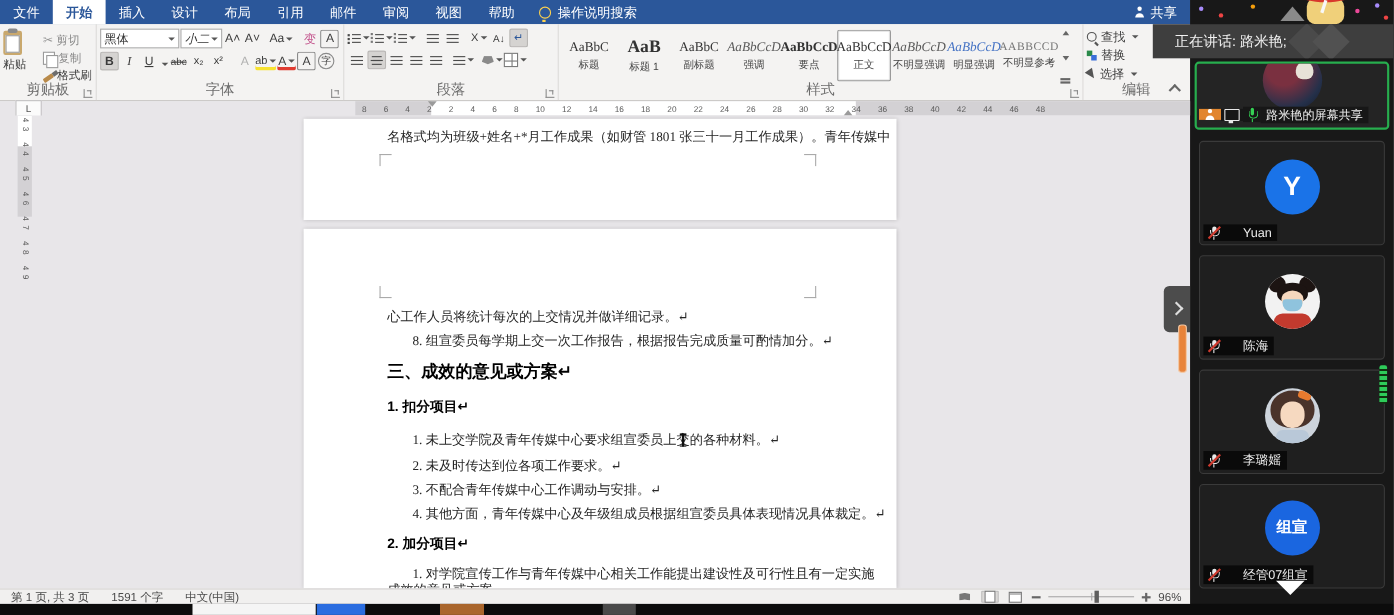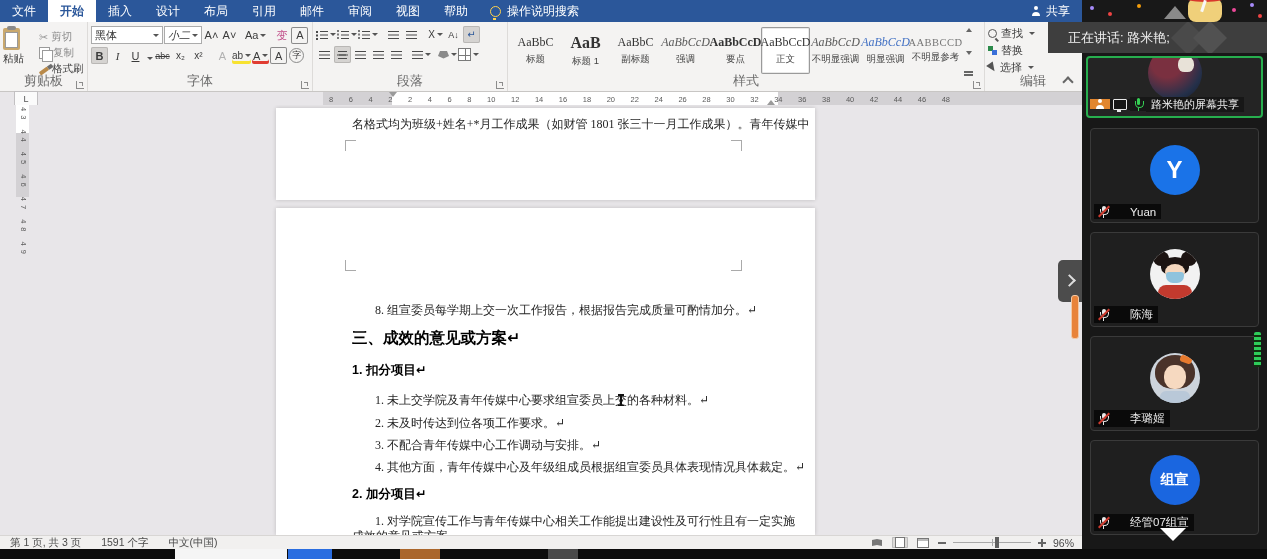--- a/index.html
+++ b/index.html
@@ -458,20 +458,21 @@
 
     <div class="page p1">
       <p class="dline" style="left:76px;top:8px;">名格式均为班级+姓名+*月工作成果（如财管 1801 张三十一月工作成果）。青年传媒中</p>
       <span class="cmark cm-bl" style="left:69px;top:32px;"></span>
       <span class="cmark cm-br" style="left:455px;top:32px;"></span>
     </div>
 
     <div class="page p2">
       <span class="cmark cm-tl" style="left:69px;top:52px;"></span>
       <span class="cmark cm-tr" style="left:455px;top:52px;"></span>
+      <p class="dline" style="left:76px;top:72px;">心工作人员将统计每次的上交情况并做详细记录。↵</p>
       <p class="dline" style="left:99px;top:94px;">8. 组宣委员每学期上交一次工作报告，根据报告完成质量可酌情加分。↵</p>
       <p class="dline h2line" style="left:76px;top:120px;">三、成效的意见或方案↵</p>
       <p class="dline h3line" style="left:76px;top:154px;">1. 扣分项目↵</p>
       <p class="dline" style="left:99px;top:184px;">1. 未上交学院及青年传媒中心要求组宣委员上交的各种材料。↵</p>
       <p class="dline" style="left:99px;top:207px;">2. 未及时传达到位各项工作要求。↵</p>
       <p class="dline" style="left:99px;top:229px;">3. 不配合青年传媒中心工作调动与安排。↵</p>
       <p class="dline" style="left:99px;top:251px;">4. 其他方面，青年传媒中心及年级组成员根据组宣委员具体表现情况具体裁定。↵</p>
       <p class="dline h3line" style="left:76px;top:278px;">2. 加分项目↵</p>
       <p class="dline" style="left:99px;top:305px;">1. 对学院宣传工作与青年传媒中心相关工作能提出建设性及可行性且有一定实施</p>
       <p class="dline" style="left:76px;top:320px;">成效的意见或方案</p>

